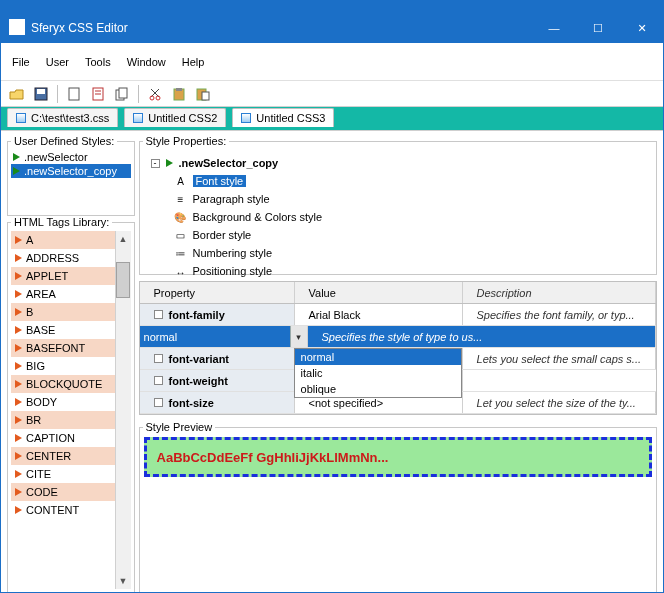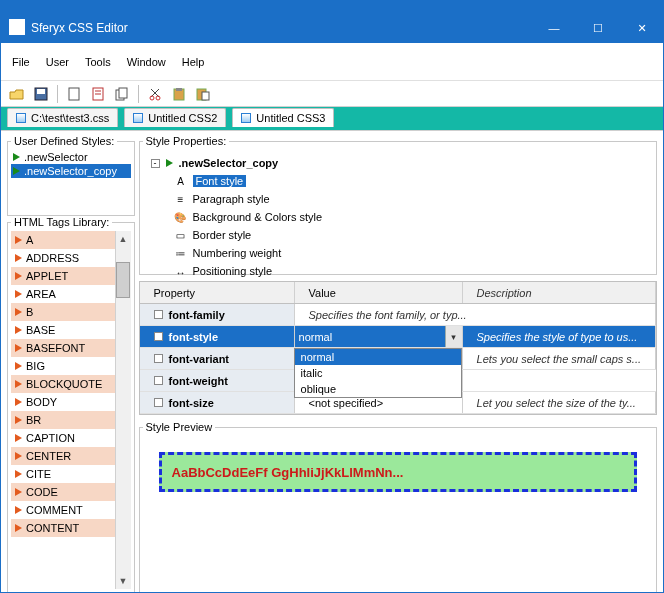--- a/index.html
+++ b/index.html
@@ -56,21 +56,21 @@
 .pgrow.selrow .colprop{background:#1b6fc7;color:#fff}
 .pgrow.selrow .colval{background:#1b6fc7;color:#fff;padding:0}
 .pgrow.selrow .coldesc{background:#1b6fc7;color:#fff}
 .valcombo{display:flex;width:100%;height:100%}
 .valcombo input{flex:1;background:#1b6fc7;color:#fff;border:none;padding:0 4px;font-size:11px;outline:none}
 .valcombo .dd{width:18px;background:#e6e6e6;border-left:1px solid #9aa;display:flex;align-items:center;justify-content:center;font-size:9px;color:#333}
 .dropdown{position:absolute;background:#fff;border:1px solid #888;z-index:10;width:168px}
 .dropdown div{padding:2px 6px}
 .dropdown div.hl{background:#1b6fc7;color:#fff}
 fieldset.preview{flex:1}
-.previewbox{margin:16px;border:3px dashed #1a2fdc;background:#9be89b;height:40px;display:flex;align-items:center;padding:0 10px}
+.previewbox{margin:1px;border:3px dashed #1a2fdc;background:#9be89b;height:40px;display:flex;align-items:center;padding:0 10px}
 .previewtxt{font-family:"Arial Black",Arial;font-weight:900;color:#cc1a1a;font-size:13px}
 .bottomtabs{height:23px;display:flex;align-items:flex-start;border-top:1px solid #c8c8c8;background:#f0f0f0}
 .bottomtabs .btab{padding:3px 10px;border:1px solid #c0c0c0;border-top:none;background:#f5f5f5;font-size:11px}
 .bottomtabs .btab.active{background:#fff}
 .relwrap{position:relative}
 </style>
 </head>
 <body>
 
 <div class="titlebar">
@@ -231,24 +231,20 @@
               <div class="tri"></div>
               <span>CENTER</span>
             </div>
             <div class="tagrow">
               <div class="tri"></div>
               <span>CITE</span>
             </div>
             <div class="tagrow">
               <div class="tri"></div>
               <span>CODE</span>
-            </div>
-            <div class="tagrow">
-              <div class="tri"></div>
-              <span>COMMENT</span>
             </div>
             <div class="tagrow">
               <div class="tri"></div>
               <span>CONTENT</span>
             </div>
           </div>
         <div class="tagscroll">
           <div class="arr">▲</div>
           <div class="thumb"></div>
           <div class="arr">▼</div>
@@ -277,48 +273,45 @@
         <div class="treerow lvl2">
             <span class="ticon2">🎨</span>
             <span class="lbl">Background &amp; Colors style</span>
           </div>
         <div class="treerow lvl2">
             <span class="ticon2">▭</span>
             <span class="lbl">Border style</span>
           </div>
         <div class="treerow lvl2">
             <span class="ticon2">≔</span>
-            <span class="lbl">Numbering weight</span>
+            <span class="lbl">Numbering style</span>
           </div>
         <div class="treerow lvl2">
             <span class="ticon2">↔</span>
             <span class="lbl">Positioning style</span>
           </div>
       </div>
     </fieldset>
 
     <div class="relwrap">
     <div class="propgrid">
       <div class="pghead">
         <div class="colprop">Property</div>
         <div class="colval">Value</div>
         <div class="coldesc">Description</div>
       </div>
       <div class="pgrow">
         <div class="colprop">
               <span class="sq"></span>
               <span>font-family</span>
             </div>
+        <div class="colval">Arial Black</div>
         <div class="coldesc">Specifies the font family, or typ...</div>
       </div>
       <div class="pgrow selrow">
-        <div class="colprop">
-              <span class="sq"></span>
-              <span>font-style</span>
-            </div>
         <div class="colval">
           <div class="valcombo">
             <input value="normal" style="">
             <div class="dd">▾</div>
           </div>
         </div>
         <div class="coldesc">Specifies the style of type to us...</div>
       </div>
       <div class="pgrow">
         <div class="colprop">

